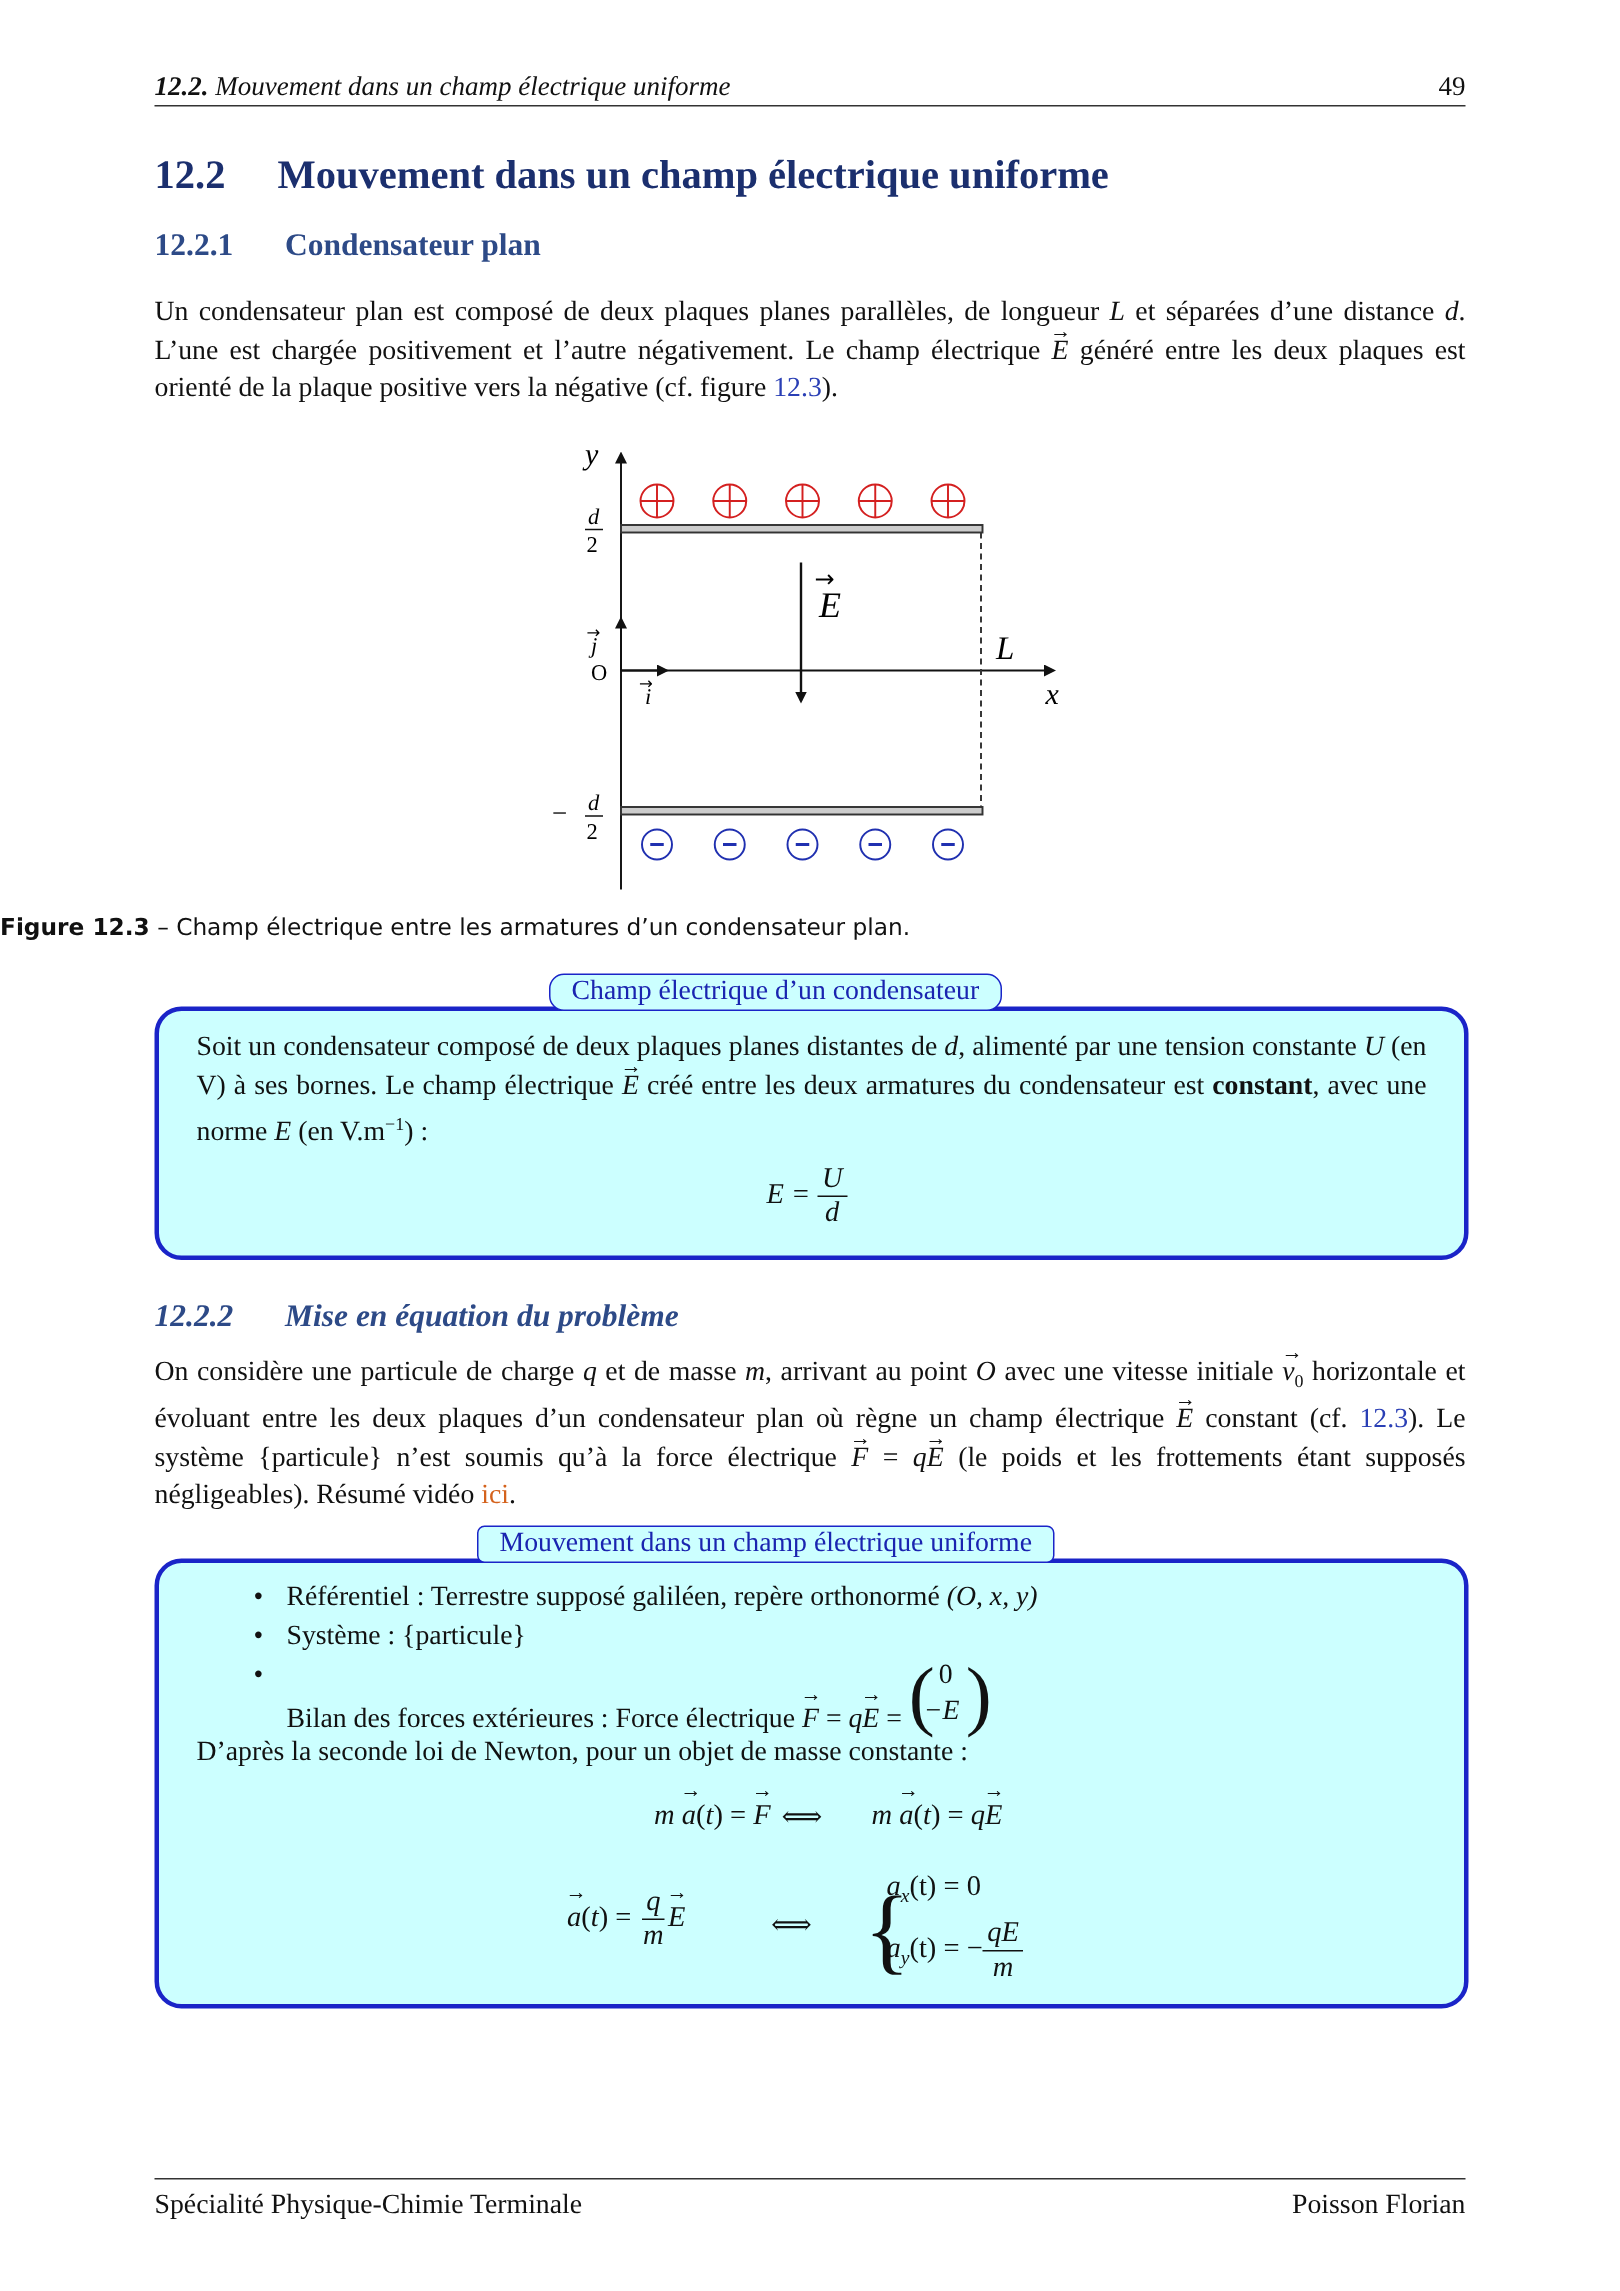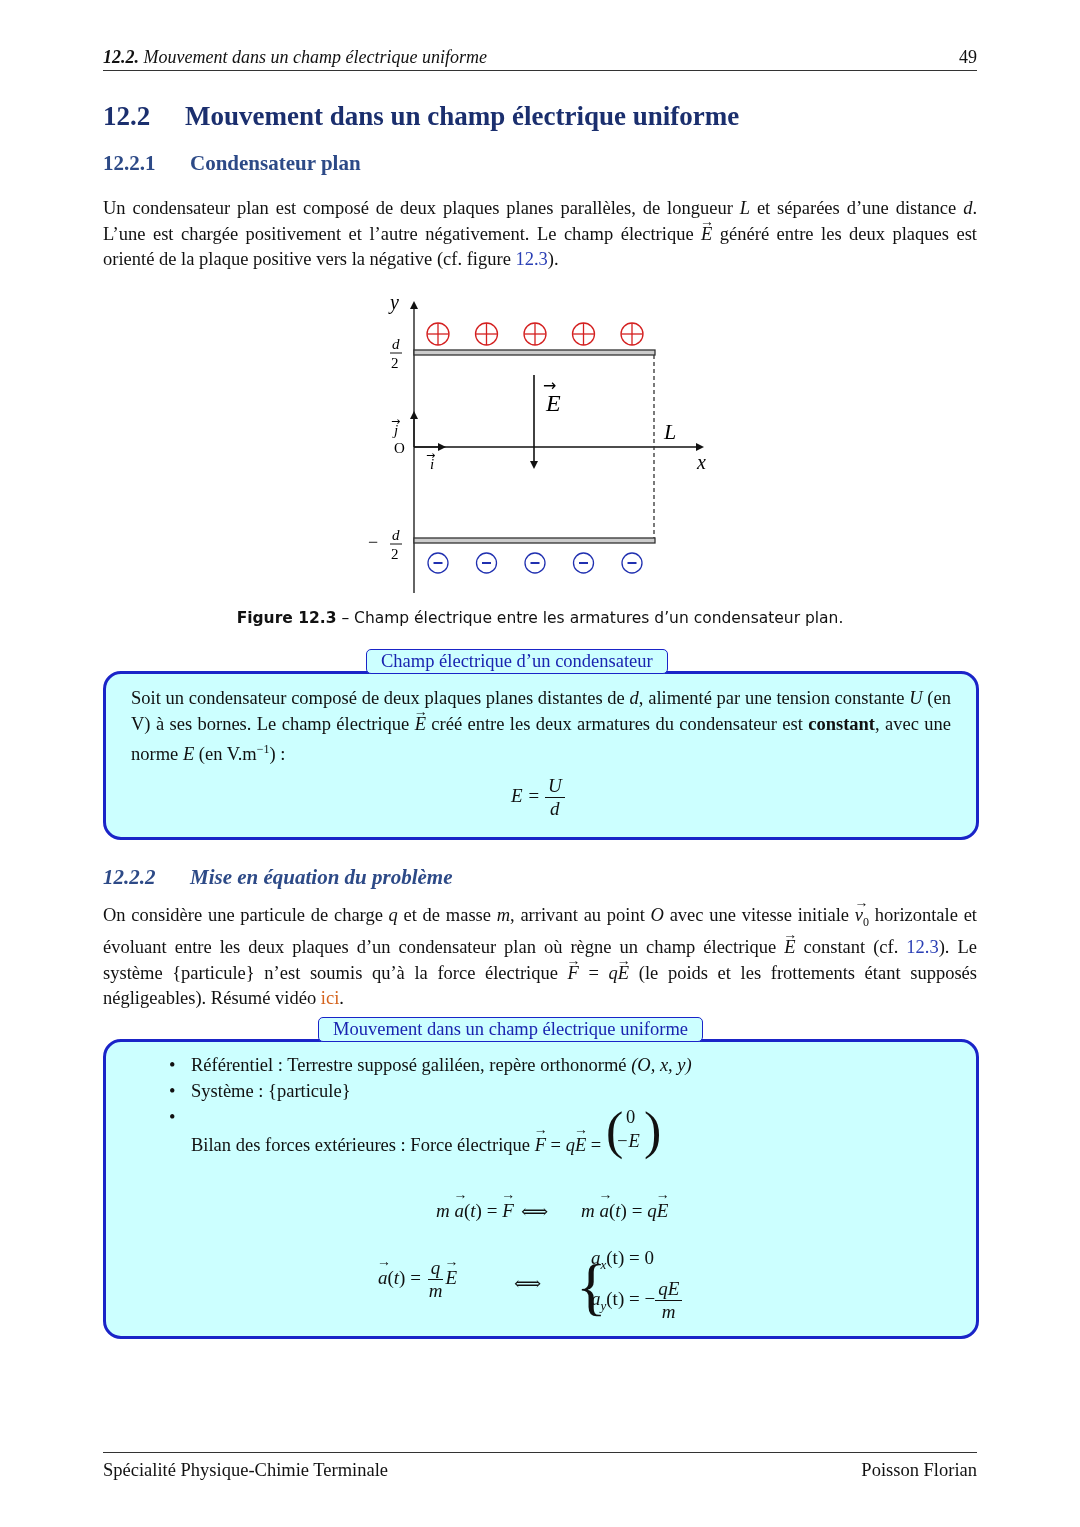--- a/index.html
+++ b/index.html
@@ -13,21 +13,21 @@
   .sec-title { left:103px; top:101px; font-size:27px; font-weight:bold; color:#1b2f6e; }
   .sec-title .num { display:inline-block; width:82px; }
   .subsec { font-size:21px; font-weight:bold; color:#2d4a87; }
   .subsec .num { display:inline-block; width:87px; }
   .para { left:103px; width:874px; font-size:18.5px; line-height:25.5px; text-align:justify; }
   .ref { color:#2a3fb5; }
   .link { color:#d4621c; }
   .vec { position:relative; display:inline-block; font-style:italic; }
   .vec::before { content:"\2192"; position:absolute; left:-1px; right:0; top:-13px; font-size:14px; font-style:normal; text-align:center; }
   .it { font-style:italic; }
-  .caption { left:0; width:1080px; top:609px; text-align:center; font-family:"DejaVu Sans","Liberation Sans",sans-serif; font-size:15.5px; }
+  .caption { left:0; width:1080px; top:609px; font-family:"DejaVu Sans","Liberation Sans",sans-serif; font-size:15.5px; }
   .caption b { font-weight:bold; }
   .box { left:103px; width:870px; background:#ccffff; border:3px solid #1a24c8; border-radius:18px; }
   .box-title { background:#ccffff; border:1.3px solid #1a24c8; border-radius:5px; color:#1a24b0; font-size:18.5px; padding:1px 14px; white-space:nowrap; }
   .box-text { font-size:18.5px; line-height:25.5px; text-align:justify; }
   .frac { display:inline-flex; flex-direction:column; align-items:center; vertical-align:middle; }
   .frac .n { border-bottom:1px solid #111; padding:0 3px; line-height:22px; }
   .frac .d { line-height:22px; padding:0 3px; }
   ul.bul { margin:0; padding:0; list-style:none; }
   ul.bul li { position:relative; padding-left:60px; font-size:18.5px; }
   ul.bul li::before { content:"\2022"; position:absolute; left:38px; top:0; }
@@ -155,21 +155,21 @@
     <span>Soit un condensateur composé de deux plaques planes distantes de </span><span class="it">d</span><span>, alimenté par une tension constante </span><span class="it">U</span><span> (en V) à ses bornes. Le champ électrique </span><span class="vec">E</span><span> créé entre les deux armatures du condensateur est </span><b>constant</b><span>, avec une norme </span><span class="it">E</span><span> (en V.m</span><sup style="font-size:12px;">−1</sup><span>) :</span>
   </div>
   <div class="abs eq" style="left:405px; top:101px;">
     <span class="it">E =</span>
     <span class="frac">
         <span class="n it">U</span>
         <span class="d it">d</span>
       </span>
   </div>
 </div>
-<div class="abs box-title" style="left:366px; top:649px;">Champ électrique d’un condensateur</div>
+<div class="abs box-title" style="left:366px; top:649px;border-radius:10px;">Champ électrique d’un condensateur</div>
 
 <div class="abs subsec" style="left:103px; top:865px;font-style:italic;">
   <span class="num">12.2.2</span><span>Mise en équation du problème</span>
 </div>
 
 <div class="abs para" style="top:903px;">
   <span>On considère une particule de charge </span><span class="it">q</span><span> et de masse </span><span class="it">m</span><span>, arrivant au point </span><span class="it">O</span><span> avec une vitesse initiale </span><span class="vec"><span>v</span><sub style="font-size:12px;font-style:normal;">0</sub></span><span> horizontale et évoluant entre les deux plaques d’un condensateur plan où règne un champ électrique </span><span class="vec">E</span><span> constant (cf. </span><span class="ref">12.3</span><span>). Le système {particule} n’est soumis qu’à la force électrique </span><span class="vec">F</span><span> = </span><span class="it">q</span><span class="vec">E</span><span> (le poids et les frottements étant supposés négligeables). Résumé vidéo </span><span class="link">ici</span><span>.</span>
 </div>
 
 <div class="abs box" style="top:1039px; height:294px;">
@@ -178,20 +178,21 @@
     <li style="height:26px;"><span>Système : {particule}</span></li>
     <li style="height:52px; padding-top:12px;"><span>Bilan des forces extérieures : Force électrique </span><span class="vec">F</span> = <span class="it">q</span><span class="vec">E</span> =
       <span style="display:inline-block; position:relative; vertical-align:middle; width:50px; height:56px; top:-14px;">
         <span style="position:absolute; left:0; top:-2px; font-size:52px; line-height:56px;">(</span>
         <span style="position:absolute; left:20px; top:2px;">0</span>
         <span style="position:absolute; left:10px; top:26px; font-style:italic;">−E</span>
         <span style="position:absolute; left:38px; top:-2px; font-size:52px; line-height:56px;">)</span>
       </span>
     </li>
   </ul>
+  <div class="abs box-text" style="left:25px; top:114px;">D’après la seconde loi de Newton, pour un objet de masse constante :</div>
 
   <div class="abs eq" style="left:282px; top:158px;margin-left:48px;">
     <span class="it">m</span> <span class="vec">a</span>(<span class="it">t</span>) = <span class="vec">F</span>
   </div>
   <div class="abs eq" style="left:415px; top:158px;">⟺</div>
   <div class="abs eq" style="left:475px; top:158px;">
     <span class="it">m</span> <span class="vec">a</span>(<span class="it">t</span>) = <span class="it">q</span><span class="vec">E</span>
   </div>
 
   <div class="abs eq" style="left:272px; top:215px;">

